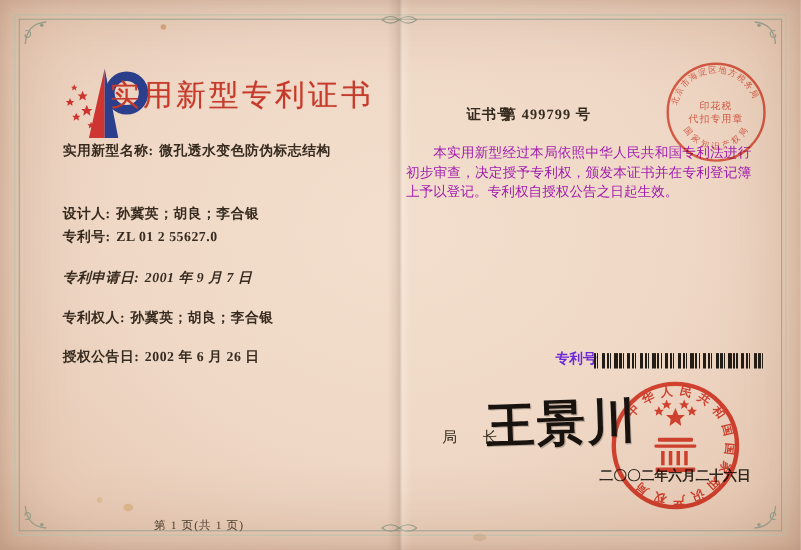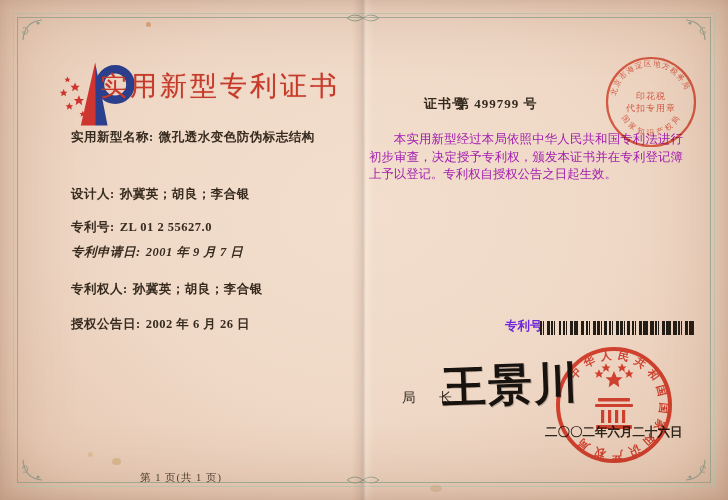--- a/index.html
+++ b/index.html
@@ -18,21 +18,21 @@
   .frame-inner{position:absolute;inset:17px;border:1px solid #a3af9c;pointer-events:none;}
   .corner{position:absolute;color:#97a492;width:24px;height:24px;}
   .knot{position:absolute;color:#97a492;width:34px;height:12px;}
   .speck{position:absolute;border-radius:50%;pointer-events:none;}
 
   
   .logo{position:absolute;left:56px;top:58px;width:84px;height:74px;}
   .title{position:absolute;left:100px;top:68px;width:255px;
     font-size:27px;font-weight:400;letter-spacing:3px;color:#c53a2a;white-space:nowrap;
     text-shadow:0 0 1px rgba(197,58,42,.4);}
-  .field{position:absolute;left:71px;font-size:12.5px;font-weight:700;color:#372b1f;
+  .field{position:absolute;left:57px;font-size:12.5px;font-weight:700;color:#372b1f;
     letter-spacing:.5px;white-space:nowrap;}
   .field .val{margin-left:5px;}
   .page-footer{position:absolute;left:140px;top:471px;font-size:10.5px;color:#4a3c2e;
     letter-spacing:1px;}
 
   
   .certno{position:absolute;top:95px;font-size:13px;font-weight:700;color:#342a1e;
     letter-spacing:1px;white-space:nowrap;}
   .certno-label{left:424px;}
   .certno-value{left:456px;}
@@ -114,21 +114,21 @@
     </svg>
 
     <div class="title">实用新型专利证书</div>
 
     <div class="field" style="top:129px;">
       <span>实用新型名称:</span><span class="val">微孔透水变色防伪标志结构</span>
     </div>
     <div class="field" style="top:172px;margin-top:14px;">
       <span>设计人:</span><span class="val">孙冀英；胡良；李合银</span>
     </div>
-    <div class="field" style="top:207px;margin-top:12px;">
+    <div class="field" style="top:207px;">
       <span>专利号:</span><span class="val">ZL 01 2 55627.0</span>
     </div>
     <div class="field" style="top:244px;font-style:italic;">
       <span>专利申请日:</span><span class="val">2001 年 9 月 7 日</span>
     </div>
     <div class="field" style="top:281px;">
       <span>专利权人:</span><span class="val">孙冀英；胡良；李合银</span>
     </div>
     <div class="field" style="top:316px;">
       <span>授权公告日:</span><span class="val">2002 年 6 月 26 日</span>

